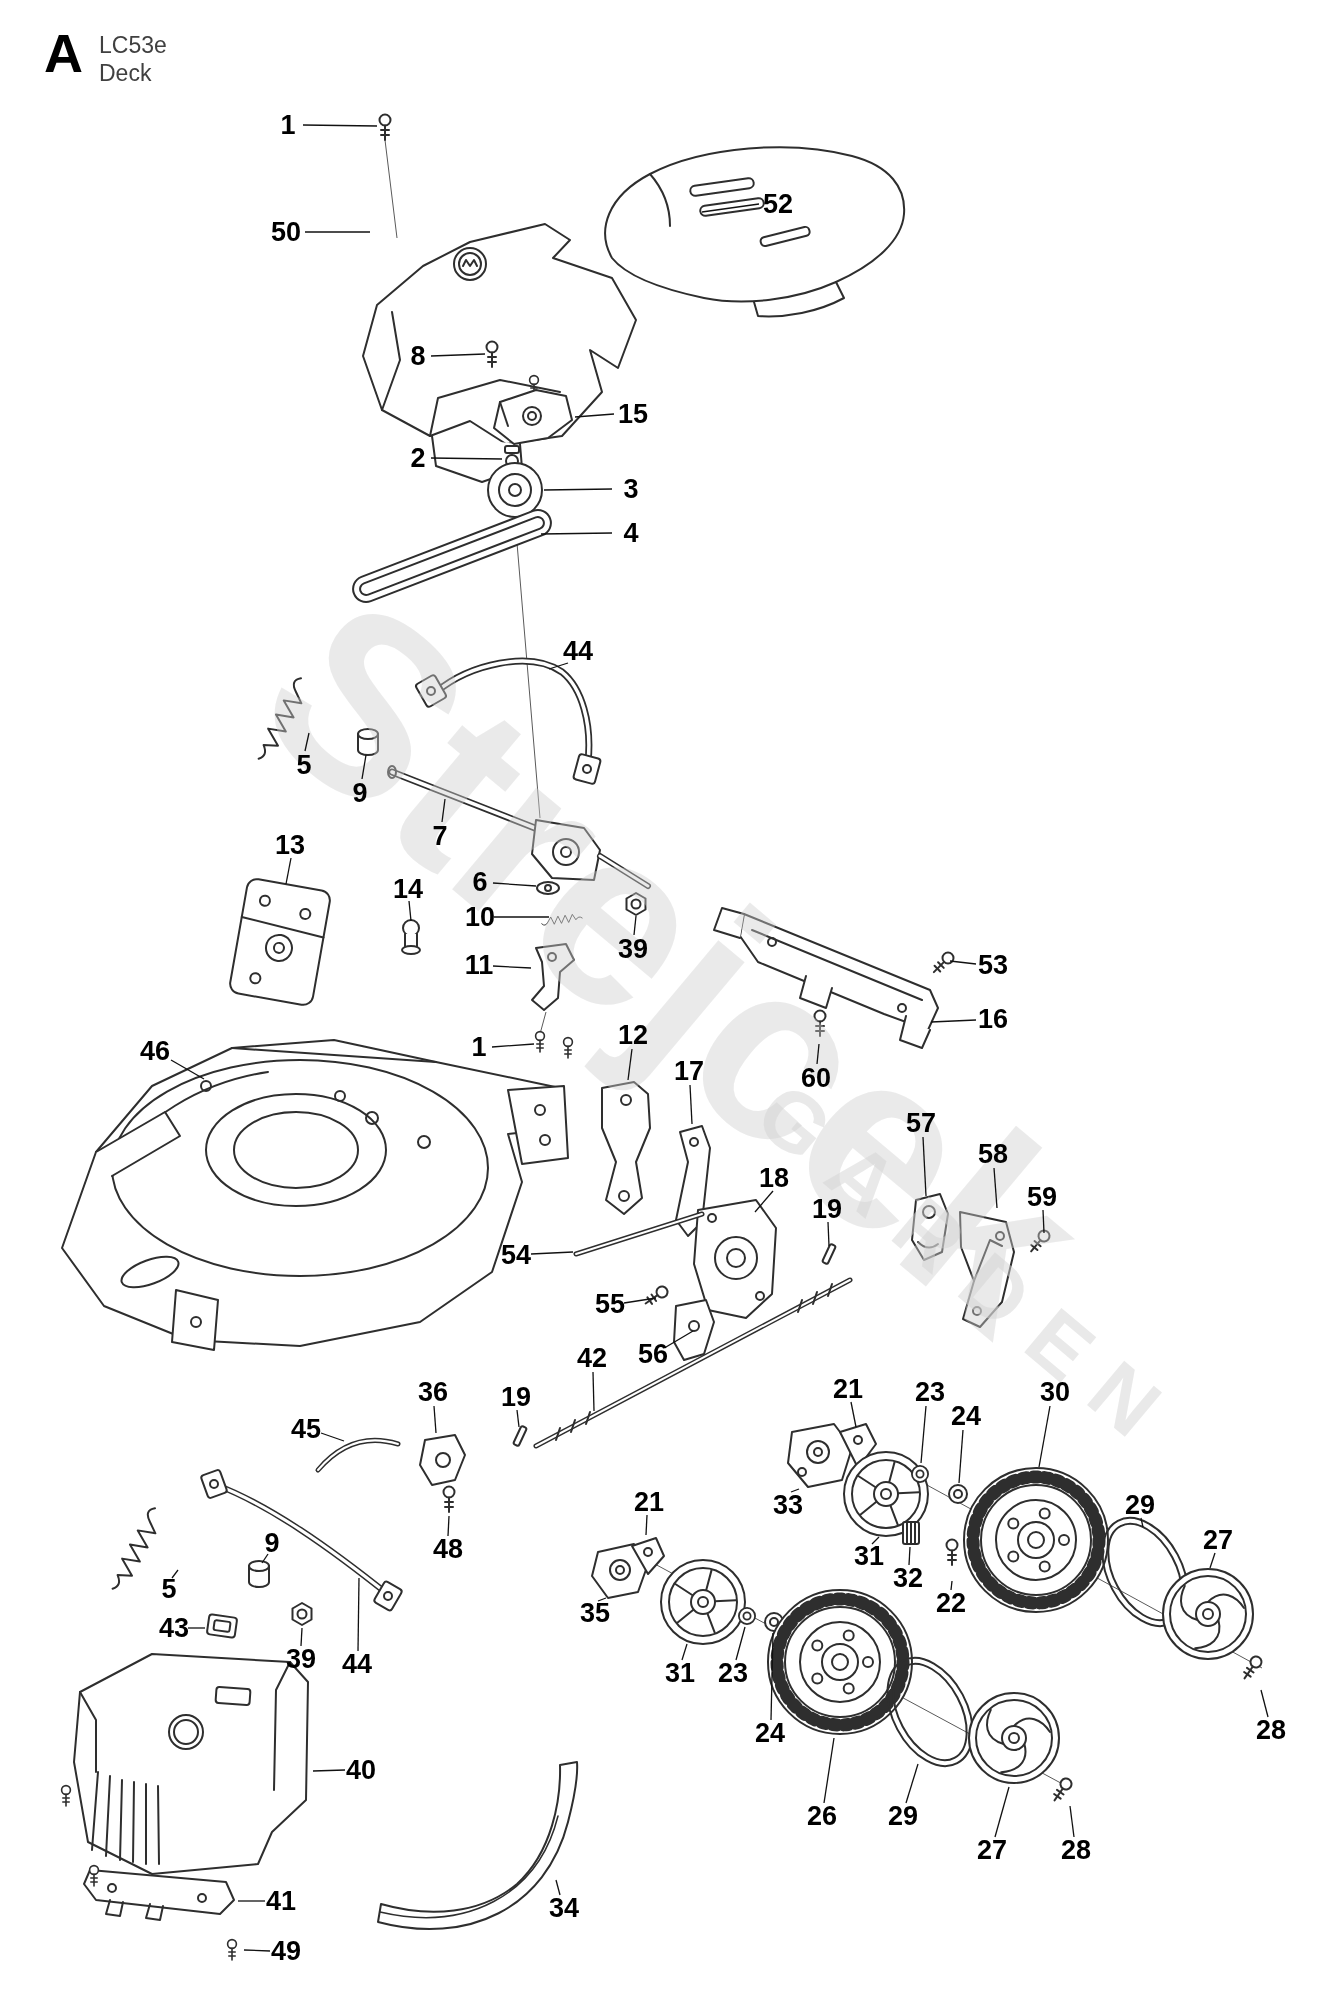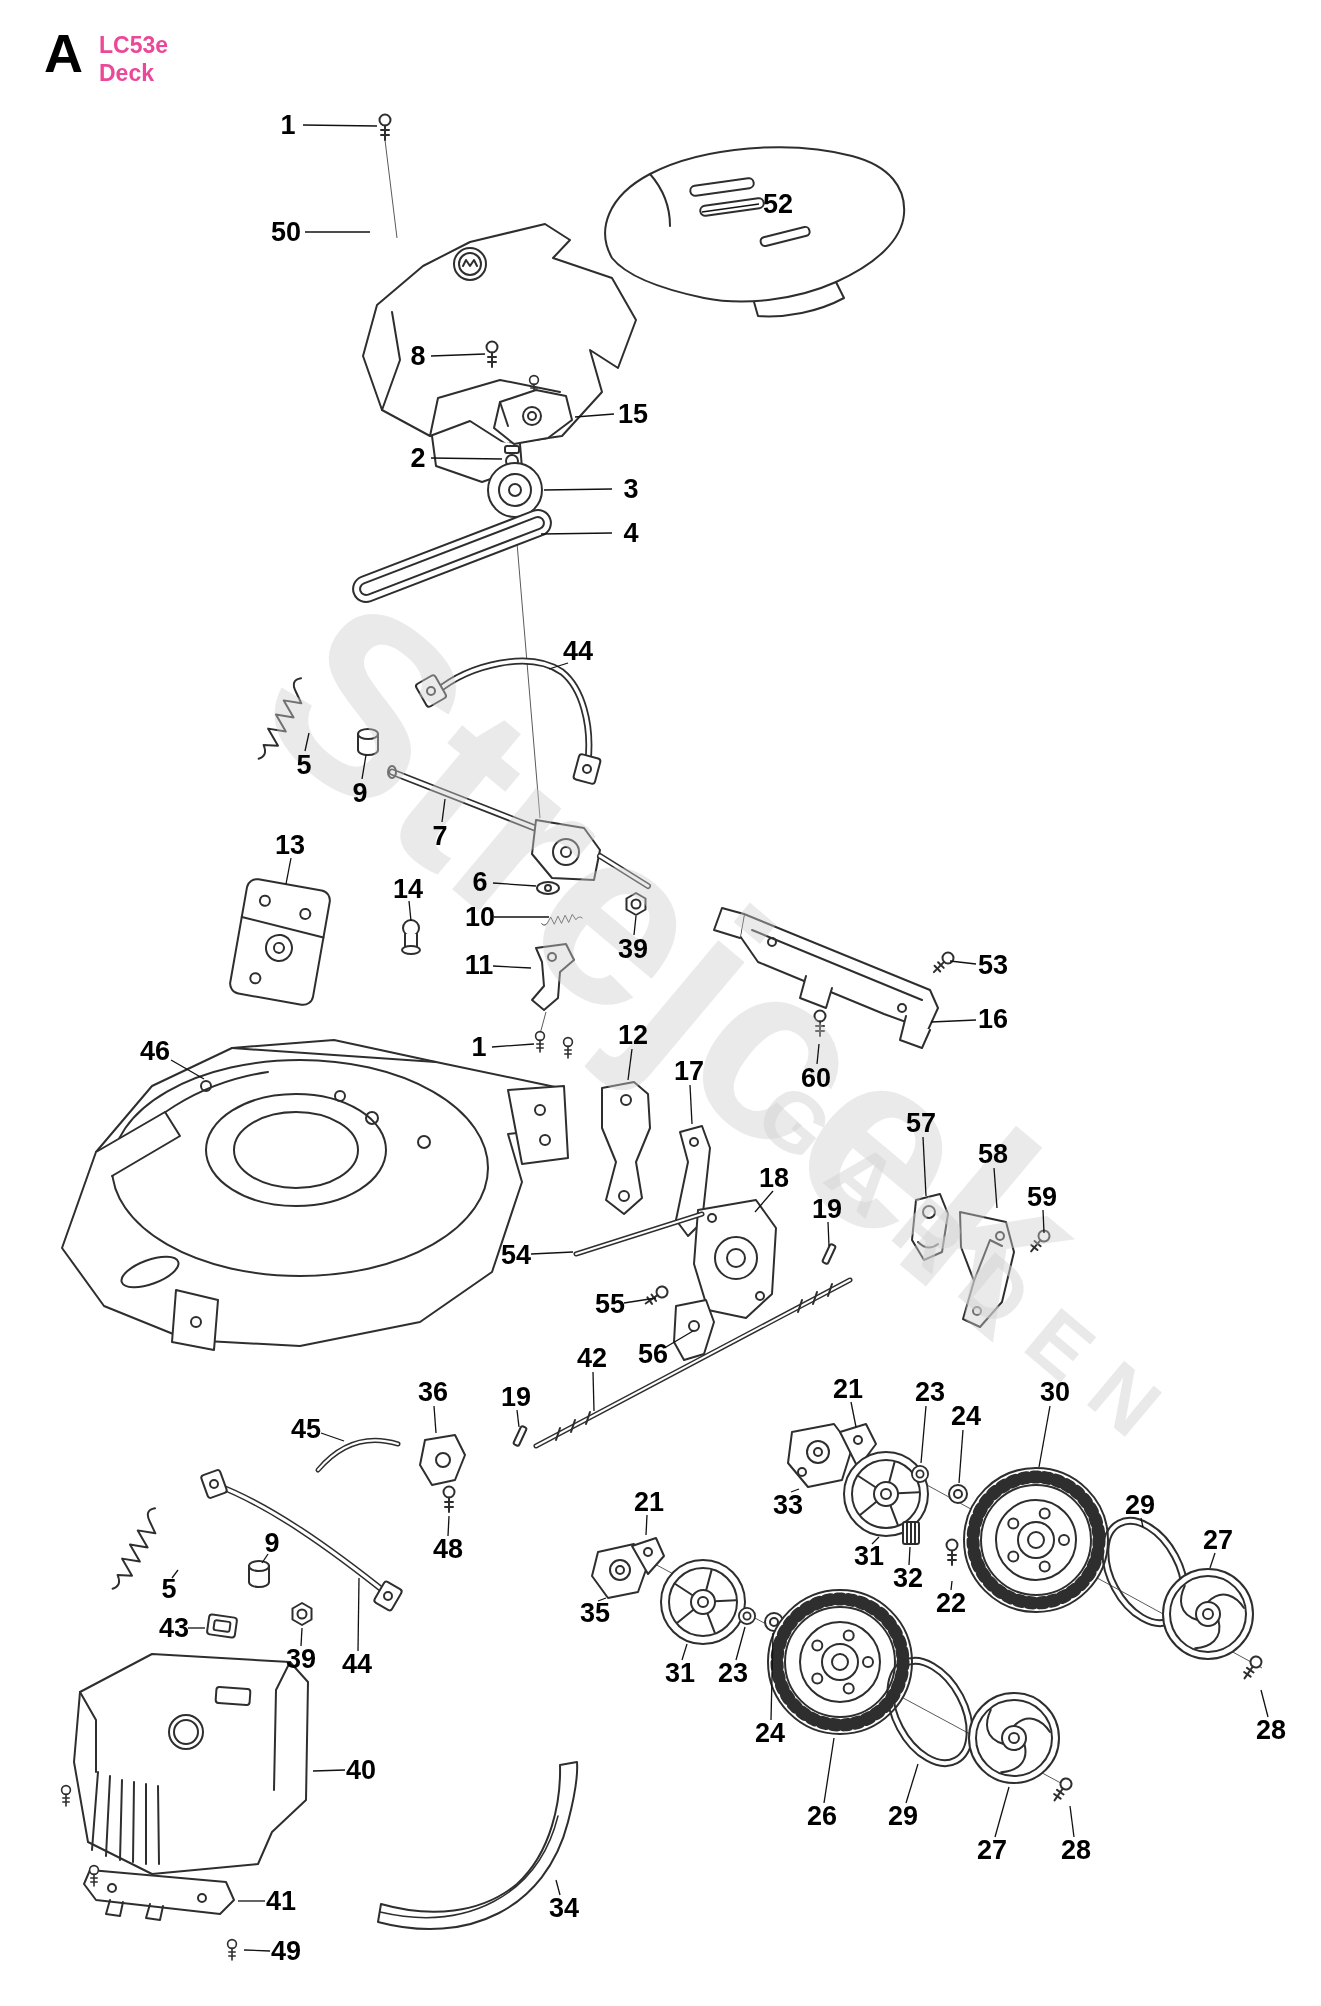--- a/index.html
+++ b/index.html
@@ -1,21 +1,21 @@
 <!DOCTYPE html>
 <html><head>
 <meta charset="utf-8">
 <style>
   * { margin:0; padding:0; box-sizing:border-box; }
   html,body { background:#ffffff; font-family:"Liberation Sans", sans-serif; }
   .page { position:relative; width:1321px; height:2006px; background:#fff; overflow:hidden; }
   .header { position:absolute; top:28px; left:44px; display:flex; gap:16px; align-items:flex-start; z-index:5; }
   .section-letter { font-size:54px; font-weight:bold; color:#000; line-height:0.95; }
   .model-block { padding-top:4px; }
-  .model-line { font-size:23px; font-weight:bold; color:#ec4899; line-height:1.2; }
+  .model-line { font-size:23px; font-weight:normal; color:#404040; line-height:1.2; }
   svg.diagram { position:absolute; left:0; top:0; }
   .callout { font-family:"Liberation Sans", sans-serif; font-size:27px; font-weight:bold; fill:#000;
              text-anchor:middle; dominant-baseline:central; }
   .leader { stroke:#111; stroke-width:1.3; }
   .wm-main { font-size:250px; font-weight:bold; fill:#cfcfcf; opacity:0.42; text-anchor:middle;
              font-family:"Liberation Sans", sans-serif; }
   .wm-sub  { font-size:84px; font-weight:bold; fill:#d4d4d4; opacity:0.5; text-anchor:middle;
              letter-spacing:26px; font-family:"Liberation Sans", sans-serif; }
 </style>
 </head>

